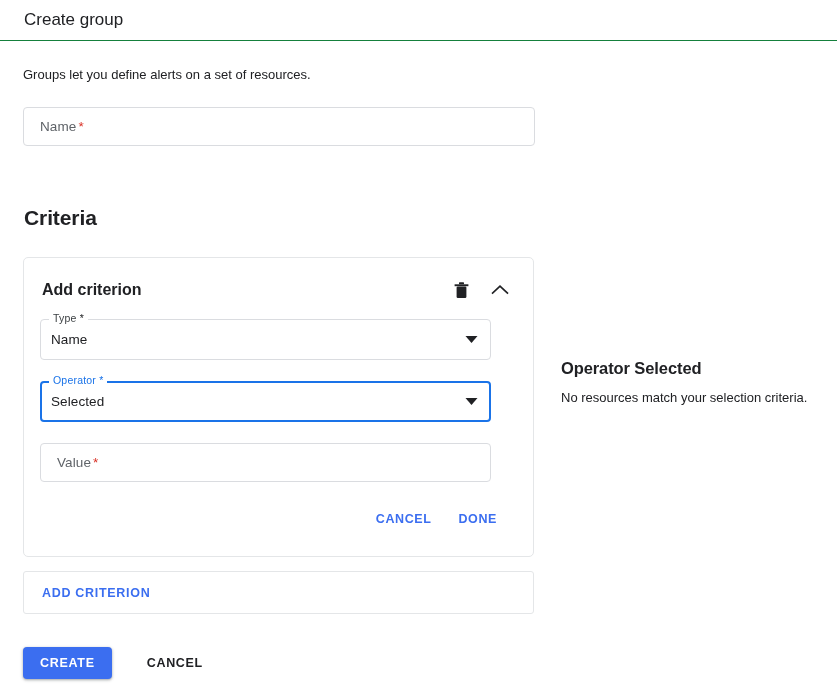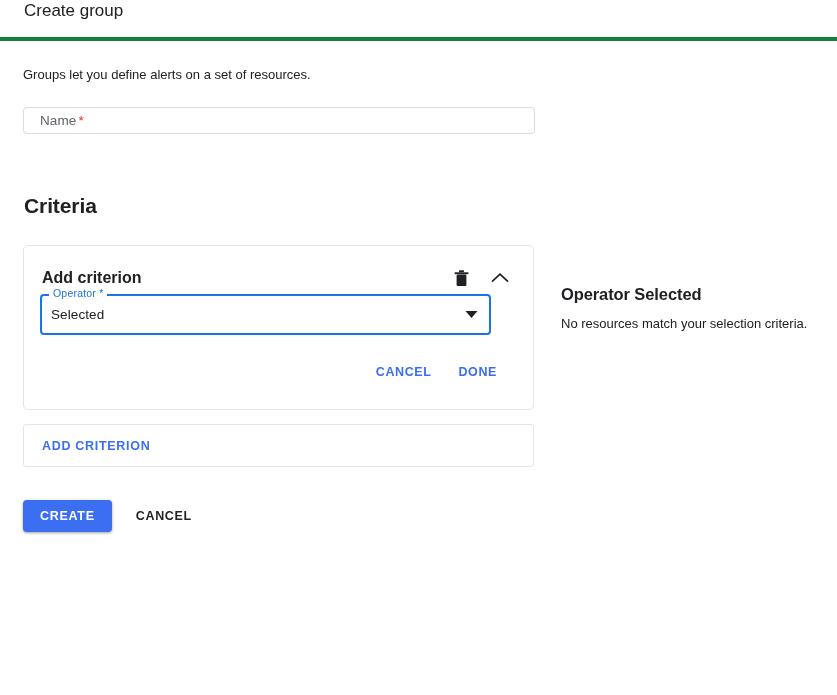--- a/index.html
+++ b/index.html
@@ -16,22 +16,23 @@
     overflow: hidden;
     position: relative;
     -webkit-font-smoothing: antialiased;
   }
 
   
   .page-header {
     height: 41px;
     box-sizing: border-box;
     display: flex;
-    padding: 1px 24px;
-    border-bottom: 4px solid #15803d;
+    align-items: center;
+    padding: 8px 24px;
+    border-bottom: 1px solid #15803d;
   }
   .page-title {
     font-size: 17px;
     font-weight: 400;
     color: #202124;
     line-height: 20px;
     letter-spacing: 0;
   }
 
   
@@ -55,21 +56,21 @@
   .intro-text {
     font-size: 13px;
     color: #202124;
     line-height: 20px;
     margin: 0 0 22px 0;
   }
 
   
   .textfield {
     position: relative;
-    height: 27px;
+    height: 39px;
     box-sizing: border-box;
     border: 1px solid #dadce0;
     border-radius: 4px;
     background: #fff;
     display: flex;
     align-items: center;
     padding: 0 16px;
     width: 512px;
   }
   .textfield .placeholder {
@@ -239,21 +240,21 @@
     font-size: 12.5px;
     font-weight: 700;
     letter-spacing: 0.7px;
     color: #3b6ef0;
   }
 
   
   .bottom-actions {
     display: flex;
     align-items: center;
-    gap: 14px;
+    gap: 25px;
     margin-top: 33px;
     padding-bottom: 14px;
   }
   .btn-primary {
     background: #3b6ef0;
     color: #ffffff;
     border: none;
     border-radius: 4px;
     height: 32px;
     padding: 0 17px;
@@ -323,32 +324,45 @@
             </svg>
           </button>
           <button class="icon-btn" aria-label="collapse">
             <svg width="18" height="12" viewBox="0 0 18 12">
               <path d="M1.6 9.1 L9 2.2 L16.4 9.1" fill="none" stroke="#202124" stroke-width="1.7" stroke-linecap="square"></path>
             </svg>
           </button>
         </div>
       </div>
 
+      <div class="mdc-select" style="margin-top:13px;">
+        <div class="mdc-outline"></div>
+        <div class="mdc-notch"><span>Type</span> <span class="star-dark">*</span></div>
+        <div class="mdc-value">Name</div>
+        <div class="mdc-arrow">
+          <svg width="13" height="9" viewBox="0 0 13 9">
+            <path d="M0.5 1 L12.5 1 L6.5 8 Z" fill="#202124"></path>
+          </svg>
+        </div>
+      </div>
 
       <div class="mdc-select focused">
         <div class="mdc-outline"></div>
         <div class="mdc-notch"><span>Operator</span> <span class="star-dark">*</span></div>
         <div class="mdc-value">Selected</div>
         <div class="mdc-arrow">
           <svg width="13" height="9" viewBox="0 0 13 9">
             <path d="M0.5 1 L12.5 1 L6.5 8 Z" fill="#202124"></path>
           </svg>
         </div>
       </div>
 
+      <div class="textfield card-textfield">
+        <span class="placeholder"><span>Value</span><span class="req-star">*</span></span>
+      </div>
 
       <div class="card-actions">
         <button class="text-btn">CANCEL</button>
         <button class="text-btn">DONE</button>
       </div>
     </div>
 
     <div class="add-criterion-card">
       <span class="add-criterion-label">ADD CRITERION</span>
     </div>

